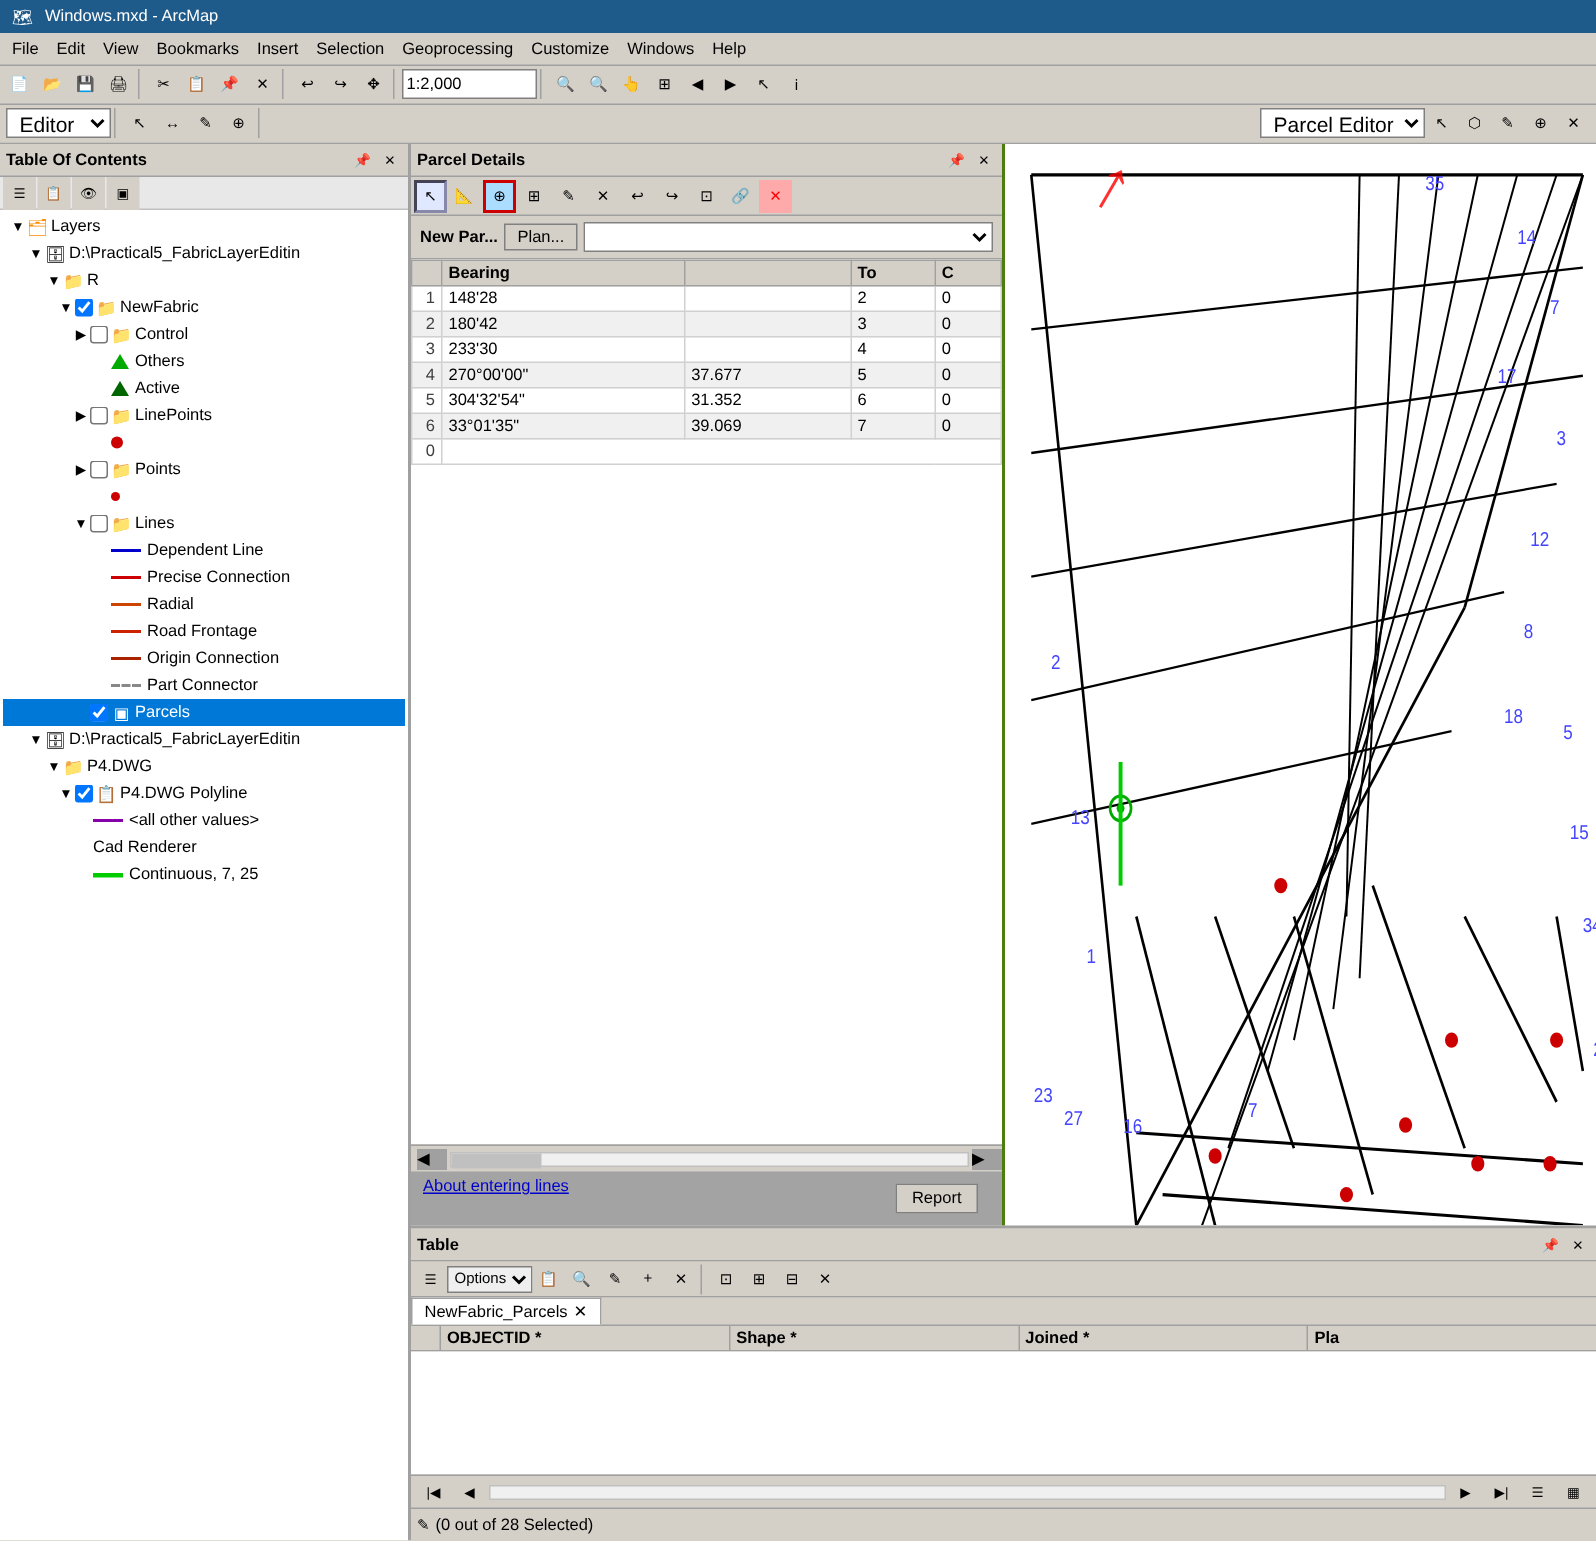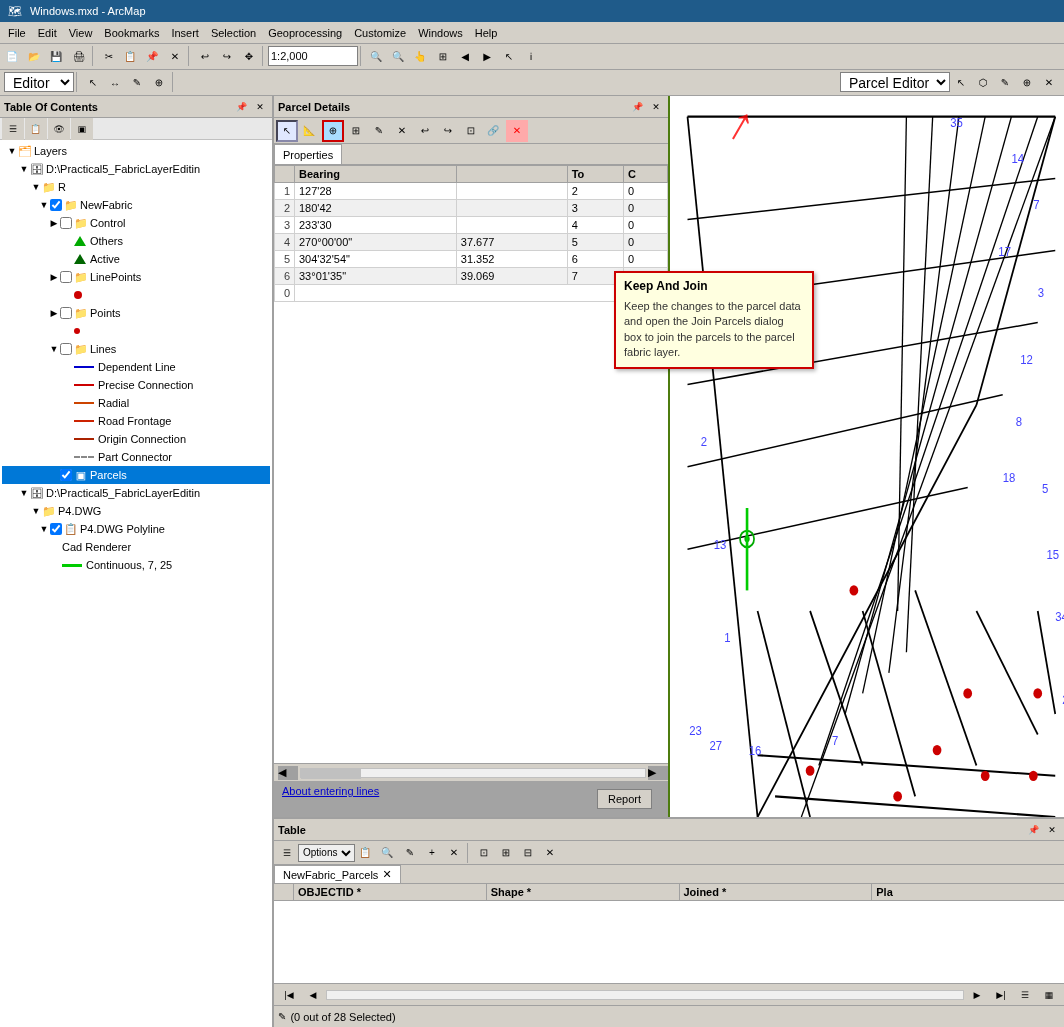--- a/index.html
+++ b/index.html
@@ -297,20 +297,25 @@
         <span class="tree-label">P4.DWG</span>
       </div>
 
       <div class="tree-item" style="padding-left:36px;">
         <span class="tree-expand">▼</span>
         <input type="checkbox" class="tree-checkbox" checked="" style="">
         <span class="tree-icon">📋</span>
         <span class="tree-label">P4.DWG Polyline</span>
       </div>
 
+      <div class="tree-item" style="padding-left:48px;">
+        <span style="width:12px;"></span>
+        <span style="display:inline-block;width:20px;height:2px;background:#8800aa;margin-right:4px;vertical-align:middle;"></span>
+        <span class="tree-label">&lt;all other values&gt;</span>
+      </div>
 
       <div class="tree-item" style="padding-left:48px;">
         <span style="width:12px;"></span>
         <span class="tree-label">Cad Renderer</span>
       </div>
 
       <div class="tree-item" style="padding-left:48px;">
         <span style="width:12px;"></span>
         <span style="display:inline-block;width:20px;height:3px;background:#00cc00;margin-right:4px;vertical-align:middle;"></span>
         <span class="tree-label">Continuous, 7, 25</span>
@@ -336,40 +341,44 @@
           <div class="toolbar-btn">⊞</div>
           <div class="toolbar-btn">✎</div>
           <div class="toolbar-btn">✕</div>
           <div class="toolbar-btn">↩</div>
           <div class="toolbar-btn">↪</div>
           <div class="toolbar-btn">⊡</div>
           <div class="toolbar-btn">🔗</div>
           <div class="toolbar-btn" style="background:#ffaaaa; color:red;">✕</div>
         </div>
 
-
-        <div style="background:#d4d0c8; display:flex; border-bottom:1px solid #a0a0a0;">
-          <div class="tab active">Properties</div>
-        </div>
+        <div class="new-parcel-area">
+          <span style="font-size:11px; font-weight:bold;">New Par...</span>
+          <button class="plan-btn">Plan...</button>
+          <select class="template-dropdown">
+            <option></option>
+          </select>
+        </div>
+
 
         <div style="flex:1; overflow:auto; background:white;">
           <table class="bearing-table">
             <thead>
               <tr>
                 <th style="width:20px;">&nbsp;</th>
                 <th>Bearing</th>
                 <th>&nbsp;</th>
                 <th>To</th>
                 <th>C</th>
               </tr>
             </thead>
             <tbody id="bearing-tbody">
             <tr style="background: white;">
     <td style="border:1px solid #d0d0d0;padding:2px 4px;font-size:11px;text-align:right;color:#404040;">1</td>
-    <td style="border:1px solid #d0d0d0;padding:2px 4px;font-size:11px;">127'28</td>
+    <td style="border:1px solid #d0d0d0;padding:2px 4px;font-size:11px;">148'28</td>
     <td style="border:1px solid #d0d0d0;padding:2px 4px;font-size:11px;"></td>
     <td style="border:1px solid #d0d0d0;padding:2px 4px;font-size:11px;">2</td>
     <td style="border:1px solid #d0d0d0;padding:2px 4px;font-size:11px;">0</td>
   </tr>
                 <tr style="background: rgb(240, 240, 240);">
     <td style="border:1px solid #d0d0d0;padding:2px 4px;font-size:11px;text-align:right;color:#404040;">2</td>
     <td style="border:1px solid #d0d0d0;padding:2px 4px;font-size:11px;">180'42</td>
     <td style="border:1px solid #d0d0d0;padding:2px 4px;font-size:11px;"></td>
     <td style="border:1px solid #d0d0d0;padding:2px 4px;font-size:11px;">3</td>
     <td style="border:1px solid #d0d0d0;padding:2px 4px;font-size:11px;">0</td>
@@ -416,24 +425,20 @@
             <div style="width:60px;height:10px;background:#c0c0c0;"></div>
           </div>
           <div style="width:20px;height:14px;background:#a0a0a0;">▶</div>
         </div>
 
         <div class="panel-footer">
           <span class="link-text">About entering lines</span>
           <button class="report-btn">Report</button>
         </div>
 
-        <div class="tooltip-box">
-          <div class="tooltip-title">Keep And Join</div>
-          <div class="tooltip-text">Keep the changes to the parcel data and open the Join Parcels dialog box to join the parcels to the parcel fabric layer.</div>
-        </div>
       </div>
 
       <div class="map-area">
         <svg class="map-svg" viewBox="0 0 450 700" preserveAspectRatio="none">
 
           <rect width="450" height="700" fill="white"></rect>
 
           <line x1="20" y1="20" x2="440" y2="20" stroke="black" stroke-width="2"></line>
           <line x1="20" y1="20" x2="100" y2="700" stroke="black" stroke-width="2"></line>
           <line x1="440" y1="20" x2="350" y2="300" stroke="black" stroke-width="2"></line>

